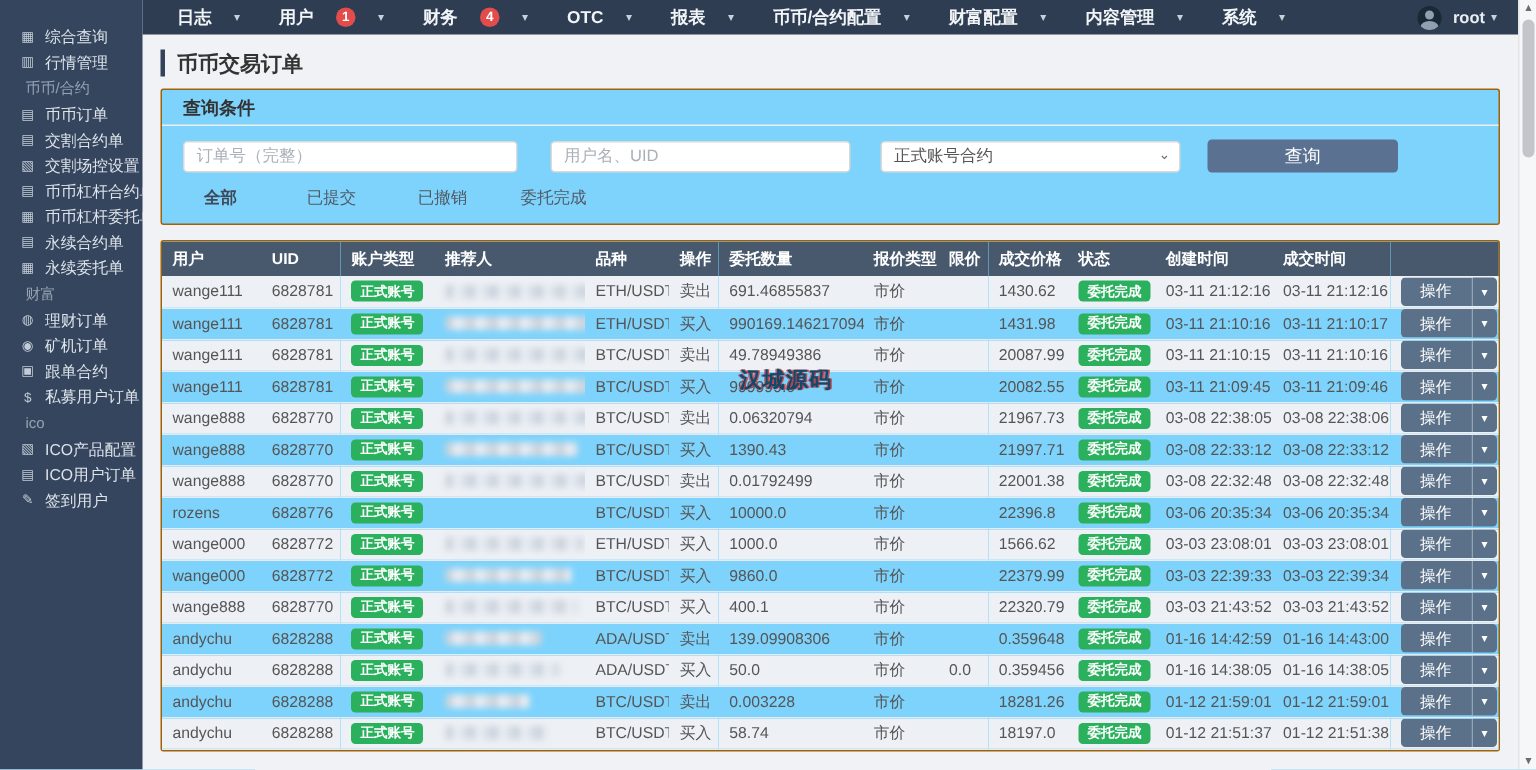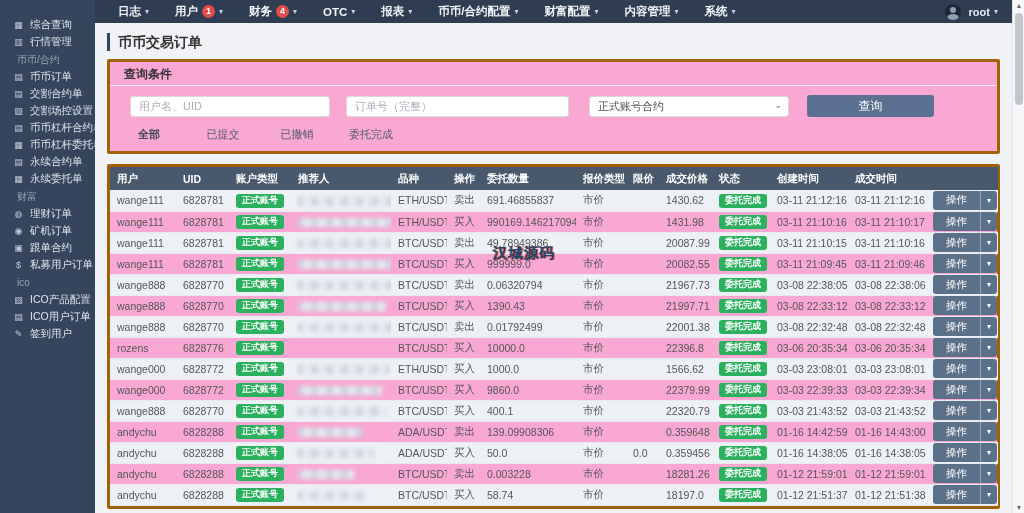--- a/index.html
+++ b/index.html
@@ -3,21 +3,21 @@
 <meta charset="utf-8">
 <style>
   * { margin:0; padding:0; box-sizing:border-box; }
   html,body { width:1024px; height:513px; overflow:hidden; }
   body { font-family:"Liberation Sans","DejaVu Sans",sans-serif; background:#f0f2f5; position:relative; }
   .stage { position:absolute; inset:0; width:1024px; height:513px; overflow:hidden; }
 
   
   .navbar { position:absolute; left:95px; top:0; right:12px; height:23px; background:#2e3d52; display:flex; align-items:center; justify-content:space-between; z-index:5; }
   .nav-menu { display:flex; align-items:center; height:100%; padding-left:10px; }
-  .nav-item { display:flex; align-items:center; gap:4px; color:#f2f5f8; font-size:11.5px; font-weight:bold; padding:0 13px; height:100%; cursor:pointer; white-space:nowrap; }
+  .nav-item { display:flex; align-items:center; gap:15px; color:#f2f5f8; font-size:11.5px; font-weight:bold; padding:0 13px; height:100%; cursor:pointer; white-space:nowrap; }
   .nav-badge { background:#e24c4b; color:#fff; font-size:9px; font-weight:bold; min-width:13px; height:13px; line-height:13px; border-radius:8px; text-align:center; padding:0 3px; }
   .caret { font-size:8px; color:#c8d1db; }
   .nav-right { display:flex; align-items:center; gap:8px; padding-right:14px; }
   .avatar { width:16px; height:16px; border-radius:50%; background:#1b2836; position:relative; overflow:hidden; }
   .avatar::before { content:""; position:absolute; left:5px; top:3px; width:6px; height:6px; border-radius:50%; background:#8fa0b3; }
   .avatar::after { content:""; position:absolute; left:2px; top:10px; width:12px; height:8px; border-radius:50% 50% 0 0; background:#8fa0b3; }
   .nav-user { color:#e8edf2; font-size:11px; font-weight:bold; display:flex; gap:4px; align-items:center; cursor:pointer; }
 
   
   .sidebar { position:absolute; left:0; top:0; bottom:0; width:95px; background:#35455e; z-index:6; padding-top:16px; }
@@ -27,21 +27,21 @@
 
   
   .scrollbar { position:absolute; right:0; top:0; bottom:0; width:12px; background:#f6f7f8; border-left:1px solid #e3e4e6; z-index:7; }
   .sb-arrow { position:absolute; left:0; width:12px; height:11px; color:#6c6c6c; font-size:7px; text-align:center; line-height:11px; cursor:pointer; }
   .sb-up { top:0; } .sb-down { bottom:0; }
   .sb-thumb { position:absolute; left:2px; top:13px; width:8px; height:92px; background:#c2c6cb; border-radius:4px; cursor:pointer; }
 
   
   .main { position:absolute; left:95px; top:23px; right:12px; bottom:0; background:#f0f2f5; overflow:hidden; padding:8px 12px; }
   .page-title { font-size:14px; font-weight:bold; color:#333; border-left:3px solid #34435a; padding-left:8px; height:18px; line-height:18px; margin:2px 0 8px 0; }
-  .panel { background:#f9a8d4; border:3px solid #a16207; border-radius:2px; margin-bottom:10px; }
+  .panel { background:#7dd3fc; border:1px solid #a16207; border-radius:2px; margin-bottom:10px; }
   .panel-title { font-size:12px; font-weight:bold; color:#333; padding:5px 14px; height:24px; line-height:14px; border-bottom:1px solid #ededed; display:flex; align-items:center; }
 
   
   .controls { display:flex; align-items:center; gap:16px; padding:9px 14px 6px 14px; }
   .ctl-input { height:21px; border:1px solid #d9d9d9; border-radius:3px; font-size:11px; padding:0 8px; color:#555; font-family:inherit; background:#fff; }
   .ctl-input::placeholder { color:#a9b0b8; }
   .in-order { width:223px; } .in-user { width:200px; margin-left:6px; }
   .ctl-select { position:relative; width:200px; margin-left:4px; }
   .ctl-select select { width:100%; height:21px; border:1px solid #d9d9d9; border-radius:3px; font-size:11px; color:#555; padding:0 8px; appearance:none; -webkit-appearance:none; background:#fff; font-family:inherit; }
   .ctl-select .caret2 { position:absolute; right:7px; top:4px; font-size:9px; color:#666; pointer-events:none; }
@@ -196,22 +196,22 @@
     <div class="sb-thumb"></div>
     <div class="sb-arrow sb-down">▼</div>
   </div>
 
   <main class="main">
     <div class="page-title">币币交易订单</div>
 
     <section class="panel">
       <div class="panel-title">查询条件</div>
       <div class="controls">
+        <input class="ctl-input in-order" placeholder="订单号（完整）" style="">
         <input class="ctl-input in-user" placeholder="用户名、UID" style="">
-        <input class="ctl-input in-order" placeholder="订单号（完整）" style="">
         <div class="ctl-select">
           <select>
             <option>正式账号合约</option>
           </select>
           <span class="caret2">⌄</span>
         </div>
         <button class="btn-search">查询</button>
       </div>
       <div class="tabs">
           <div class="tab active">全部</div>

